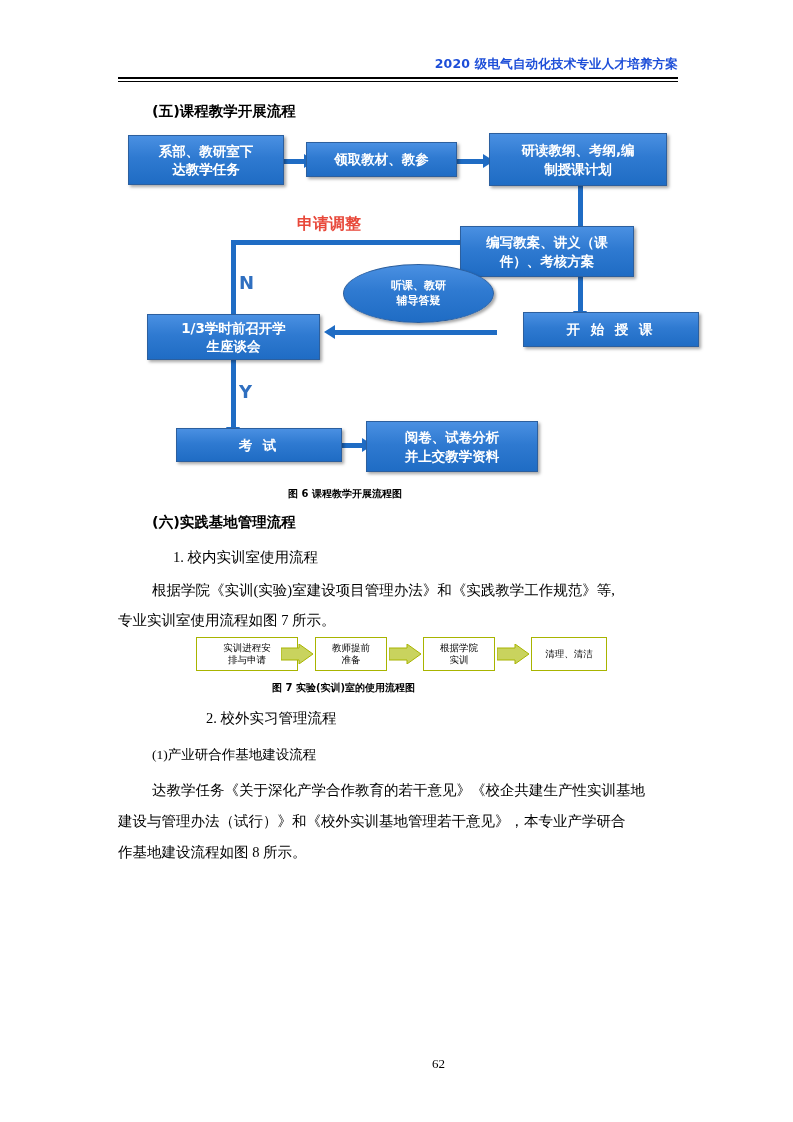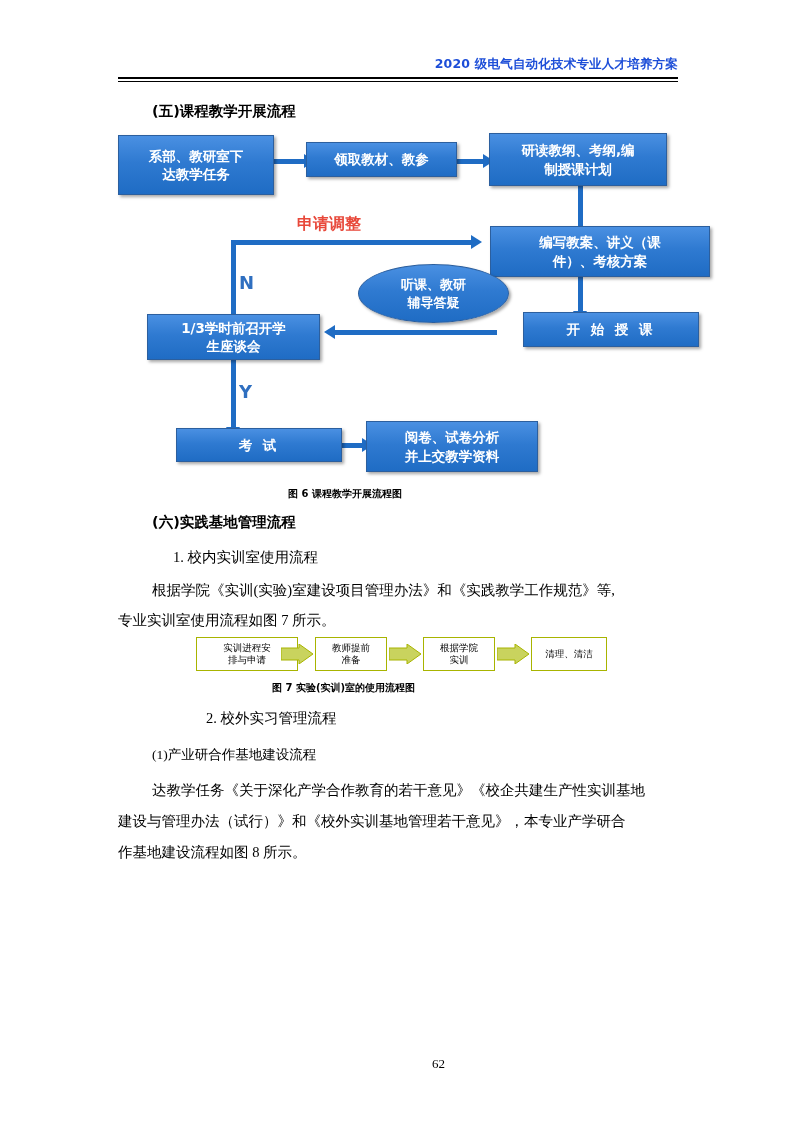--- a/index.html
+++ b/index.html
@@ -200,32 +200,32 @@
     <div class="ln" style="left:231px; top:240px; width:5px; height:74px;"></div>
     <div class="ln" style="left:231px; top:240px; width:240px; height:5px;"></div>
     <div class="arrowhead ar-right" style="left:471px; top:235px;"></div>
 
     <div class="ln" style="left:231px; top:355px; width:5px; height:72px;"></div>
     <div class="arrowhead ar-down" style="left:226px; top:427px;"></div>
 
     <div class="ln" style="left:316px; top:443px; width:46px; height:5px;"></div>
     <div class="arrowhead ar-right" style="left:362px; top:438px;"></div>
 
-    <div class="node" style="left:118px; top:135px; width:156px; height:60px; white-space:pre-line;">系部、教研室下
+    <div class="node" style="left:128px; top:135px; width:156px; height:50px; white-space:pre-line;">系部、教研室下
 达教学任务</div>
 
     <div class="node" style="left:306px; top:142px; width:151px; height:35px;">领取教材、教参</div>
 
     <div class="node" style="left:489px; top:133px; width:178px; height:53px; white-space:pre-line;">研读教纲、考纲,编
 制授课计划</div>
 
-    <div class="node" style="left:490px; top:226px; width:220px; height:51px; white-space:pre-line;">编写教案、讲义（课
+    <div class="node" style="left:460px; top:226px; width:174px; height:51px; white-space:pre-line;">编写教案、讲义（课
 件）、考核方案</div>
 
-    <div class="node oval" style="left:358px; top:264px; width:151px; height:59px; white-space:pre-line; font-size:13px;">听课、教研
+    <div class="node oval" style="left:343px; top:264px; width:151px; height:59px; white-space:pre-line; font-size:11px;">听课、教研
 辅导答疑</div>
 
     <div class="node wide-space" style="left:497px; top:312px; width:176px; height:35px;">开 始 授 课</div>
 
     <div class="node" style="left:147px; top:314px; width:173px; height:46px; white-space:pre-line;">1/3学时前召开学
 生座谈会</div>
 
     <div class="node wide-space" style="left:150px; top:428px; width:166px; height:34px;">考  试</div>
 
     <div class="node" style="left:366px; top:421px; width:172px; height:51px; white-space:pre-line;">阅卷、试卷分析

